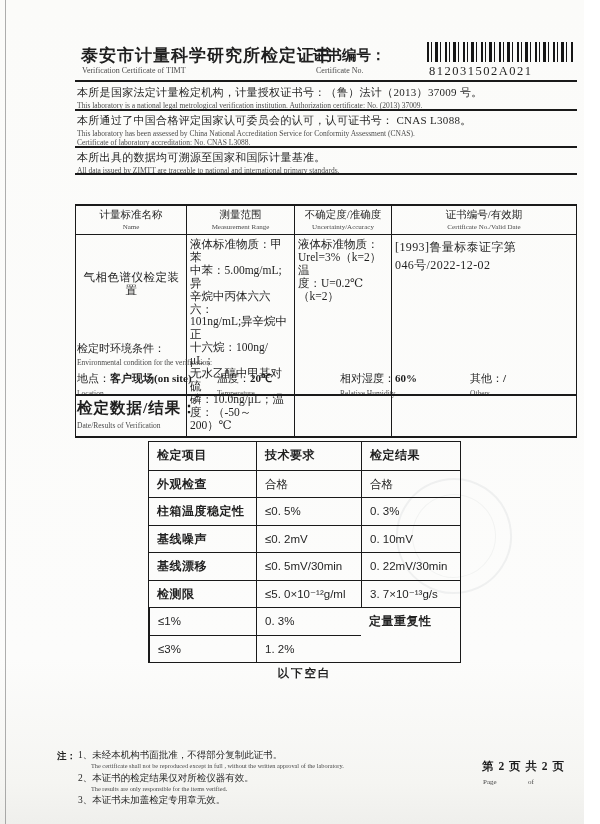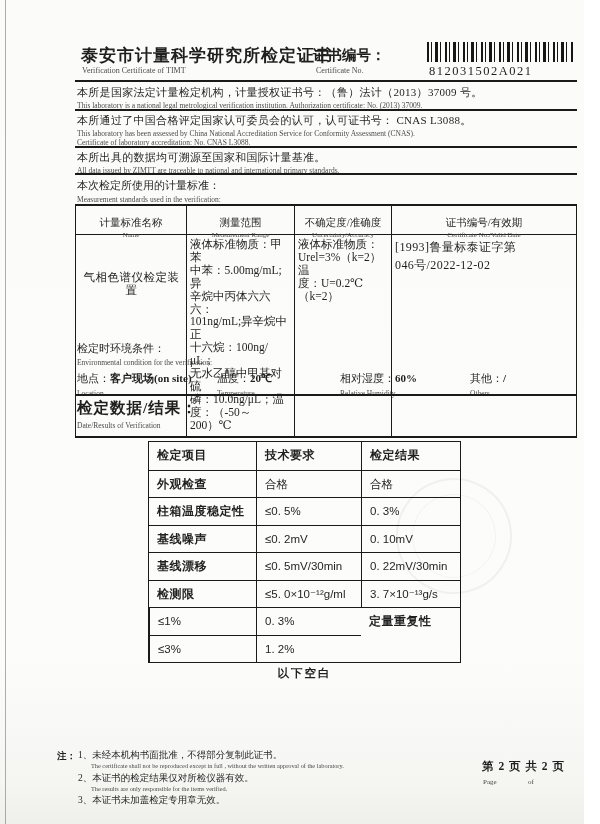--- a/index.html
+++ b/index.html
@@ -46,21 +46,21 @@
   .std-heading .en{font-size:7.5px; margin-top:2px;}
 
   
   .std-table{
     position:absolute; left:75px; top:204px; width:502px;
     display:grid; grid-template-columns:110px 108px 97px 1fr;
     grid-template-rows:29px auto;
     border:1.5px solid var(--line); border-top-width:2px; border-bottom-width:2px;
     background:transparent;
   }
-  .std-hcell{border-bottom:1.5px solid var(--line); text-align:center; padding-top:10px;}
+  .std-hcell{border-bottom:1.5px solid var(--line); text-align:center; padding-top:2px;}
   .std-hcell .zh{font-size:10.5px;}
   .std-hcell .en{font-size:7px; margin-top:1px;font-family:Liberation Serif, serif;}
   .bl{border-left:1px solid var(--line);}
   .std-bcell{font-size:11.5px; line-height:12.9px; padding:3px 2px 4px 3px;}
   .std-name{text-align:center; padding-top:4px; font-size:11.5px; letter-spacing:.5px;margin-top:32px;}
   .std-cert{font-size:12px; letter-spacing:.4px; line-height:18px;}
 
   
   .env-heading{position:absolute; left:77px; top:341px;}
   .env-heading .zh{font-size:11px;}
@@ -140,24 +140,20 @@
 Certificate of laboratory accreditation: No. CNAS L3088.</div>
   </div>
   <div class="rule rule-n2"></div>
 
   <div class="notice notice-3">
     <div class="zh">本所出具的数据均可溯源至国家和国际计量基准。</div>
     <div class="en prelines">All data issued by ZIMTT are traceable to national and international primary standards.</div>
   </div>
   <div class="rule rule-n3"></div>
 
-  <div class="std-heading">
-    <div class="zh">本次检定所使用的计量标准：</div>
-    <div class="en">Measurement standards used in the verification:</div>
-  </div>
 
   <div class="std-table">
     <div class="std-hcell">
       <div class="zh">计量标准名称</div>
       <div class="en">Name</div>
     </div>
     <div class="std-hcell bl">
       <div class="zh">测量范围</div>
       <div class="en">Measurement Range</div>
     </div>

